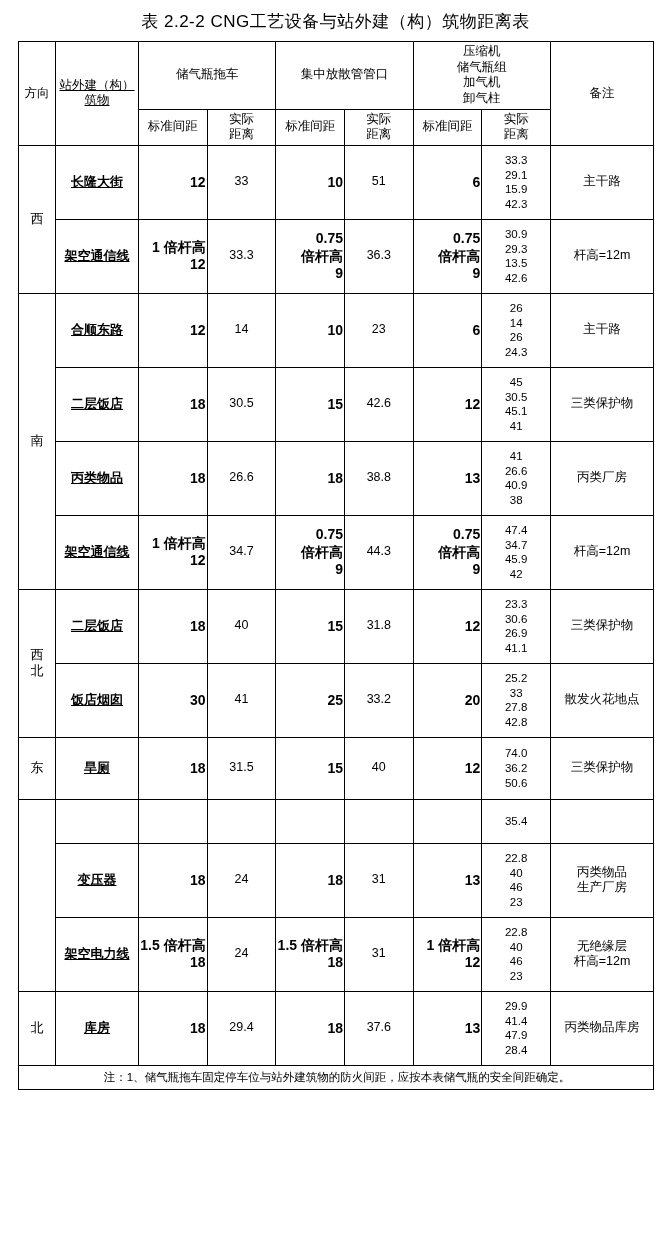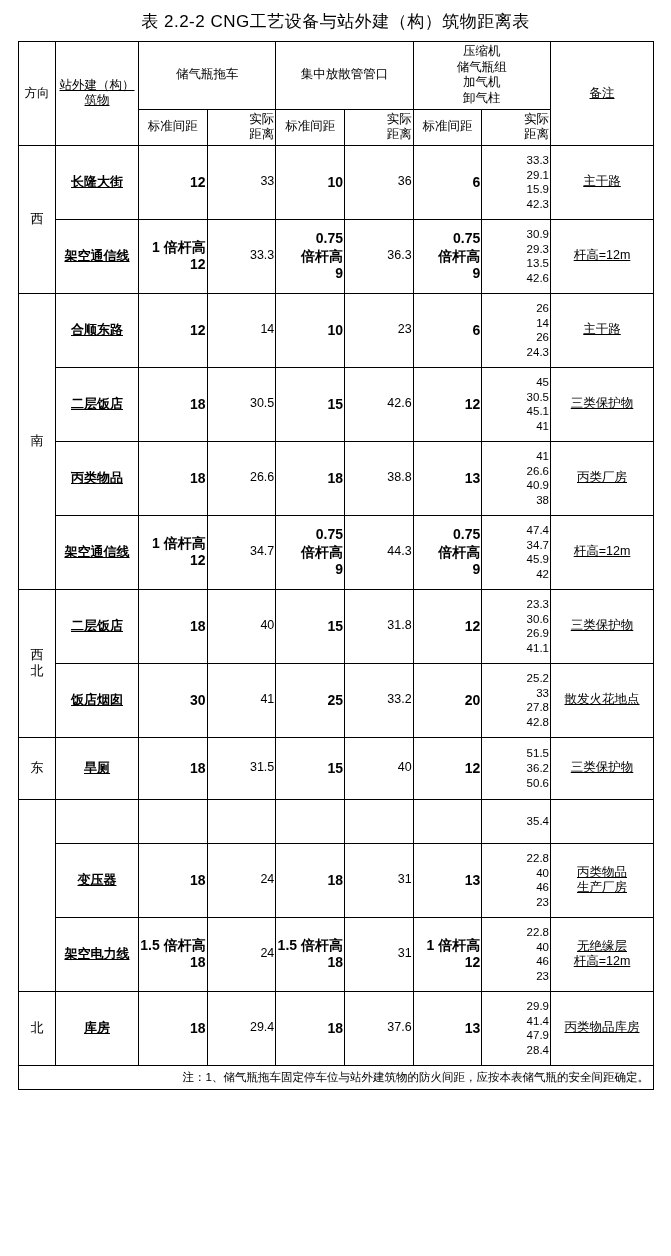--- a/index.html
+++ b/index.html
@@ -35,30 +35,30 @@
   th{font-weight:400;}
   .hdr{font-size:12.5px;}
   .dir{font-size:13px;}
   .obj{font-weight:700;font-size:13px;}
   .bold{font-weight:700;font-size:14px;text-align:right;}
   .plain{font-weight:400;font-size:12.5px;}
   .stack{line-height:1.28;font-size:11.5px;font-weight:400;}
   .note{
     font-size:11.5px;
     font-family:"Liberation Sans","DejaVu Sans",sans-serif;
-    text-align:right;
+    text-align:center;
     padding:4px 4px 4px 6px;
     line-height:1.3;
   }
   .multi{white-space:pre-line;}
   .c-dir{width:34px;}
   .c-obj{width:80px;text-decoration:underline;}
   .c-std{width:76px;margin-left:36px;}
-  .c-act{width:52px;text-align:right;}
-  .c-rem{width:100px;text-decoration:underline;}
+  .c-act{width:52px;}
+  .c-rem{width:100px;}
 </style>
 </head>
 <body>
 
 <div class="page">
 
   <div class="title">表 2.2-2  CNG工艺设备与站外建（构）筑物距离表</div>
 
   <table>
     <thead>
@@ -86,21 +86,21 @@
       </tr>
       <tr></tr>
     </thead>
     <tbody id="tbody">
         <tr style="height: 74px;">
           <td class="c-dir dir multi" rowspan="2">西</td>
           <td class="c-obj obj multi">长隆大街</td>
           <td class="c-std bold multi">12</td>
           <td class="c-act plain multi">33</td>
           <td class="c-std bold multi">10</td>
-          <td class="c-act plain multi">36</td>
+          <td class="c-act plain multi">51</td>
           <td class="c-std bold multi">6</td>
           <td class="c-act stack multi">33.3
 29.1
 15.9
 42.3</td>
           <td class="c-rem plain multi">主干路</td>
         </tr>
         <tr style="height: 74px;">
           <td class="c-obj obj multi">架空通信线</td>
           <td class="c-std bold multi">1 倍杆高
@@ -205,21 +205,21 @@
           <td class="c-rem plain multi">散发火花地点</td>
         </tr>
         <tr style="height: 62px;">
           <td class="c-dir dir multi" rowspan="1">东</td>
           <td class="c-obj obj multi">旱厕</td>
           <td class="c-std bold multi">18</td>
           <td class="c-act plain multi">31.5</td>
           <td class="c-std bold multi">15</td>
           <td class="c-act plain multi">40</td>
           <td class="c-std bold multi">12</td>
-          <td class="c-act stack multi">51.5
+          <td class="c-act stack multi">74.0
 36.2
 50.6</td>
           <td class="c-rem plain multi">三类保护物</td>
         </tr>
         <tr style="height: 44px;">
           <td class="c-dir dir multi" rowspan="3"></td>
           <td class="c-obj obj multi"></td>
           <td class="c-std bold multi"></td>
           <td class="c-act plain multi"></td>
           <td class="c-std bold multi"></td>

